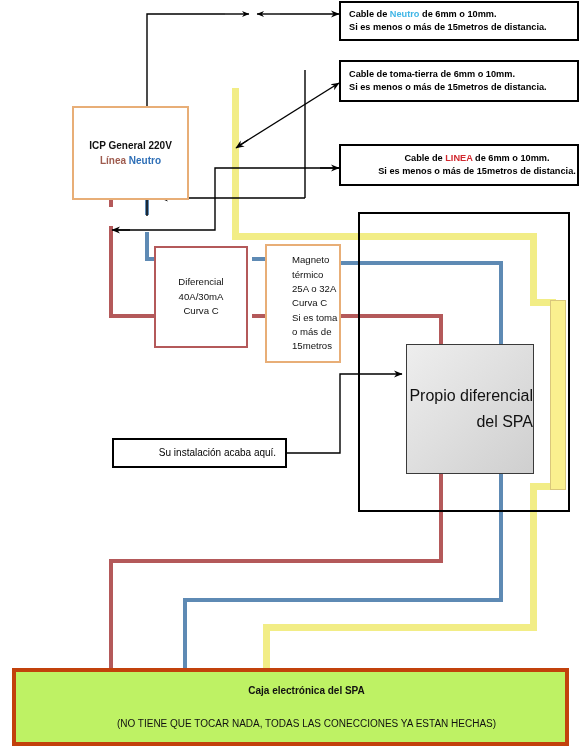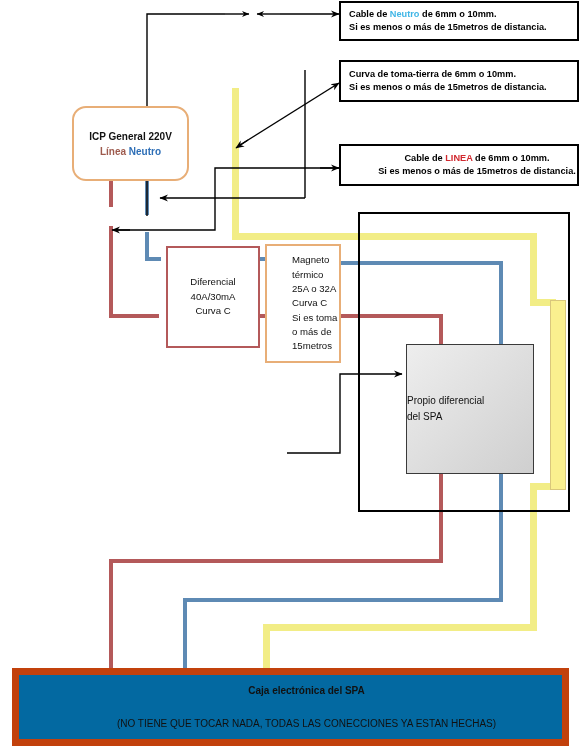--- a/index.html
+++ b/index.html
@@ -66,42 +66,42 @@
   .icp-neutro{color:#2e6fb7;}
 
   
   .graybox{
     position:absolute;
     box-sizing:border-box;
     border:1px solid #3a3a3a;
     background:linear-gradient(135deg,#eeeeee 0%,#e3e3e3 35%,#cfcfcf 100%);
     display:flex;
     flex-direction:column;
-    align-items:flex-start;
+    align-items:flex-end;
     justify-content:center;
     text-align:center;
-    font-size:10px;
+    font-size:16px;
     line-height:1.6;
     color:#111111;
   }
 
   
   .enclosure{
     position:absolute;
     box-sizing:border-box;
     border:2px solid #000000;
     background:transparent;
   }
 
   
   .greenbox{
     position:absolute;
     box-sizing:border-box;
-    border:7px solid #c2410c;
-    background:#0369a1;
+    border:4px solid #c2410c;
+    background:#bef264;
     display:flex;
     flex-direction:column;
     align-items:center;
     justify-content:center;
     text-align:center;
     padding-left:32px;
   }
   .greenbox .g1{font-size:10px;font-weight:bold;margin-bottom:22px;}
   .greenbox .g2{font-size:10px;font-weight:normal;}
 
@@ -210,36 +210,39 @@
   <div class="enclosure" style="left:358px;top:212px;width:212px;height:300px;"></div>
 
   <div class="groundbar" style="left:550px;top:300px;width:16px;height:190px;"></div>
 
   <div class="note" style="left:339px;top:1px;width:240px;height:40px;">
     <div class="ln"><span>Cable de </span><span class="kw-neutro">Neutro</span><span> de 6mm o 10mm.</span></div>
     <div class="ln">Si es menos o más de 15metros de distancia.</div>
   </div>
 
   <div class="note" style="left:339px;top:60px;width:240px;height:42px;">
-    <div class="ln">Curva de toma-tierra de 6mm o 10mm.</div>
+    <div class="ln">Cable de toma-tierra de 6mm o 10mm.</div>
     <div class="ln">Si es menos o más de 15metros de distancia.</div>
   </div>
 
   <div class="note ctr" style="left:339px;top:144px;width:240px;height:42px;">
     <div class="ln"><span>Cable de </span><span class="kw-linea">LINEA</span><span> de 6mm o 10mm.</span></div>
     <div class="ln">Si es menos o más de 15metros de distancia.</div>
   </div>
 
-
-  <div class="cbox orange ctr" style="left:72px;top:106px;width:117px;height:75px;border-radius:14px;">
+  <div class="note ctr" style="left:112px;top:438px;width:175px;height:30px;font-size:10px;font-weight:normal;">
+    <div class="ln">Su instalación acaba aquí.</div>
+  </div>
+
+  <div class="cbox orange ctr" style="left:72px;top:106px;width:117px;height:94px;">
     <div class="icp-l1">ICP General 220V</div>
     <div class="icp-l2"><span class="icp-linea">Línea</span>&nbsp;<span class="icp-neutro">Neutro</span></div>
   </div>
 
-  <div class="cbox red ctr" style="left:166px;top:246px;width:94px;height:102px;">
+  <div class="cbox red ctr" style="left:154px;top:246px;width:94px;height:102px;">
     <div>Diferencial</div>
     <div>40A/30mA</div>
     <div>Curva C</div>
   </div>
 
   <div class="cbox orange lft" style="left:265px;top:244px;width:76px;height:119px;padding-left:25px;">
     <div>Magneto</div>
     <div>térmico</div>
     <div>25A o 32A</div>
     <div>Curva C</div>

